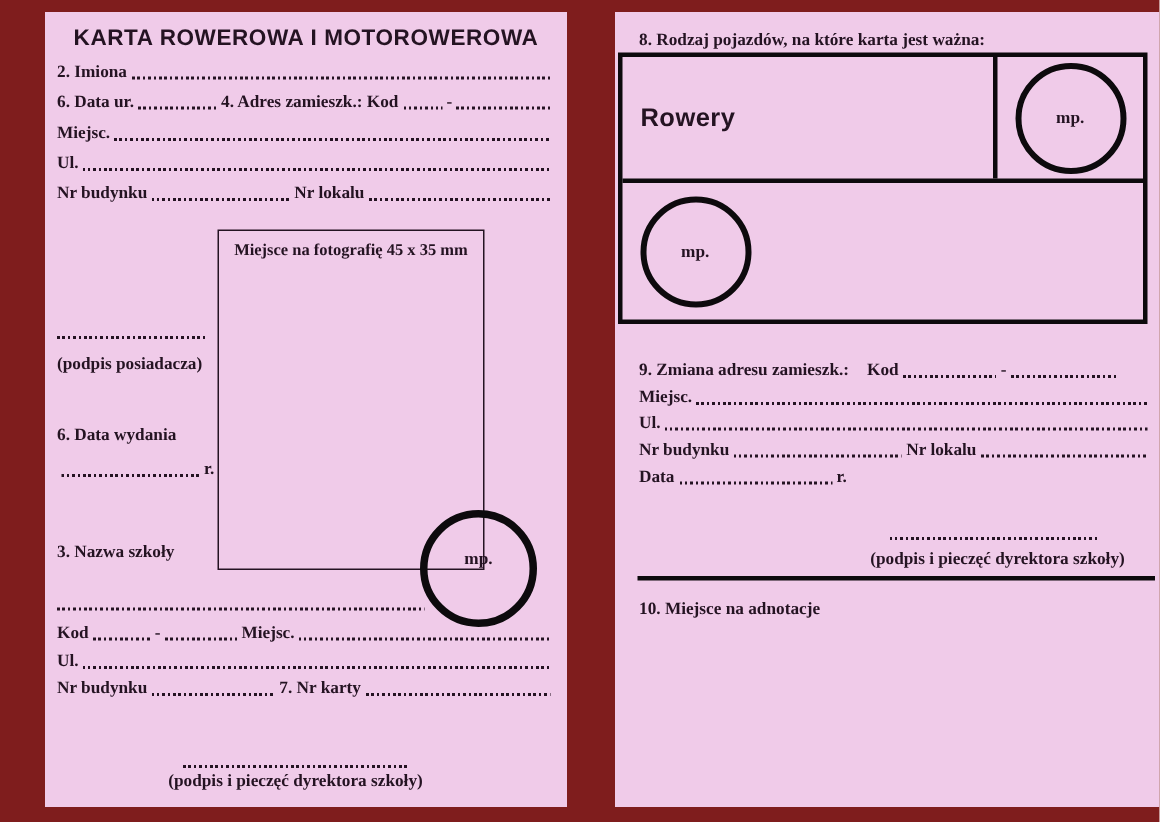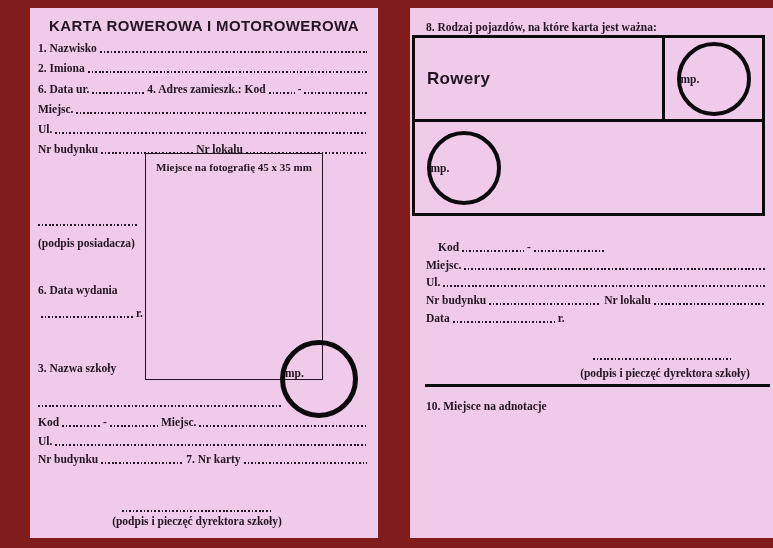--- a/index.html
+++ b/index.html
@@ -52,21 +52,21 @@
   .l-sig1-text{position:absolute;left:8px;top:229px;}
 
   .l-datawyd{position:absolute;left:8px;top:275px;}
   .l-datawyd-row{position:absolute;left:8px;top:296px;width:120px;height:16px;}
   .l-datawyd-row .leader{flex:0 0 92px;}
 
   .l-nazwa{position:absolute;left:8px;top:353px;}
 
   .stamp-circle{
     position:absolute;border-radius:50%;border:5px solid var(--black);
-    display:flex;align-items:center;justify-content:flex-start;
+    display:flex;align-items:center;justify-content:center;
   }
   .l-circle{left:250px;top:332px;width:78px;height:78px;}
   .stamp-label{font-size:11.5px;font-weight:bold;}
   .l-circle .stamp-label{margin-top:-12px;}
 
   .l-dotline6{left:8px;top:397px;width:245px;}
 
   .l-addr{position:absolute;left:8px;right:8px;top:403px;}
   .l-addr .row{height:18.3px;}
 
@@ -102,24 +102,20 @@
 </head>
 <body>
 
 <div class="canvas">
 
   <div class="page page-left">
 
     <div class="l-title">KARTA ROWEROWA I MOTOROWEROWA</div>
 
     <div class="l-fields">
-      <div class="row">
-        <span class="lbl">1. Nazwisko</span>
-        <span class="leader"></span>
-      </div>
       <div class="row">
         <span class="lbl">2. Imiona</span>
         <span class="leader"></span>
       </div>
       <div class="row">
         <span class="lbl">6. Data ur.</span>
         <span class="leader fixed" style="width:52px"></span>
         <span class="lbl">4. Adres zamieszk.: Kod</span>
         <span class="leader fixed" style="width:26px"></span>
         <span class="lbl">-</span>
@@ -207,20 +203,21 @@
         <div class="veh-cell-stamp">
           <div class="stamp-circle veh-circle">
             <span class="stamp-label">mp.</span>
           </div>
         </div>
       </div>
     </div>
 
     <div class="r-s9">
       <div class="row">
+        <span class="lbl">9. Zmiana adresu zamieszk.:</span>
         <span class="s9-gap"></span>
         <span class="lbl">Kod</span>
         <span class="leader fixed" style="width:62px"></span>
         <span class="lbl">-</span>
         <span class="leader fixed" style="width:72px"></span>
         <span class="spacer"></span>
       </div>
       <div class="row">
         <span class="lbl">Miejsc.</span>
         <span class="leader"></span>

